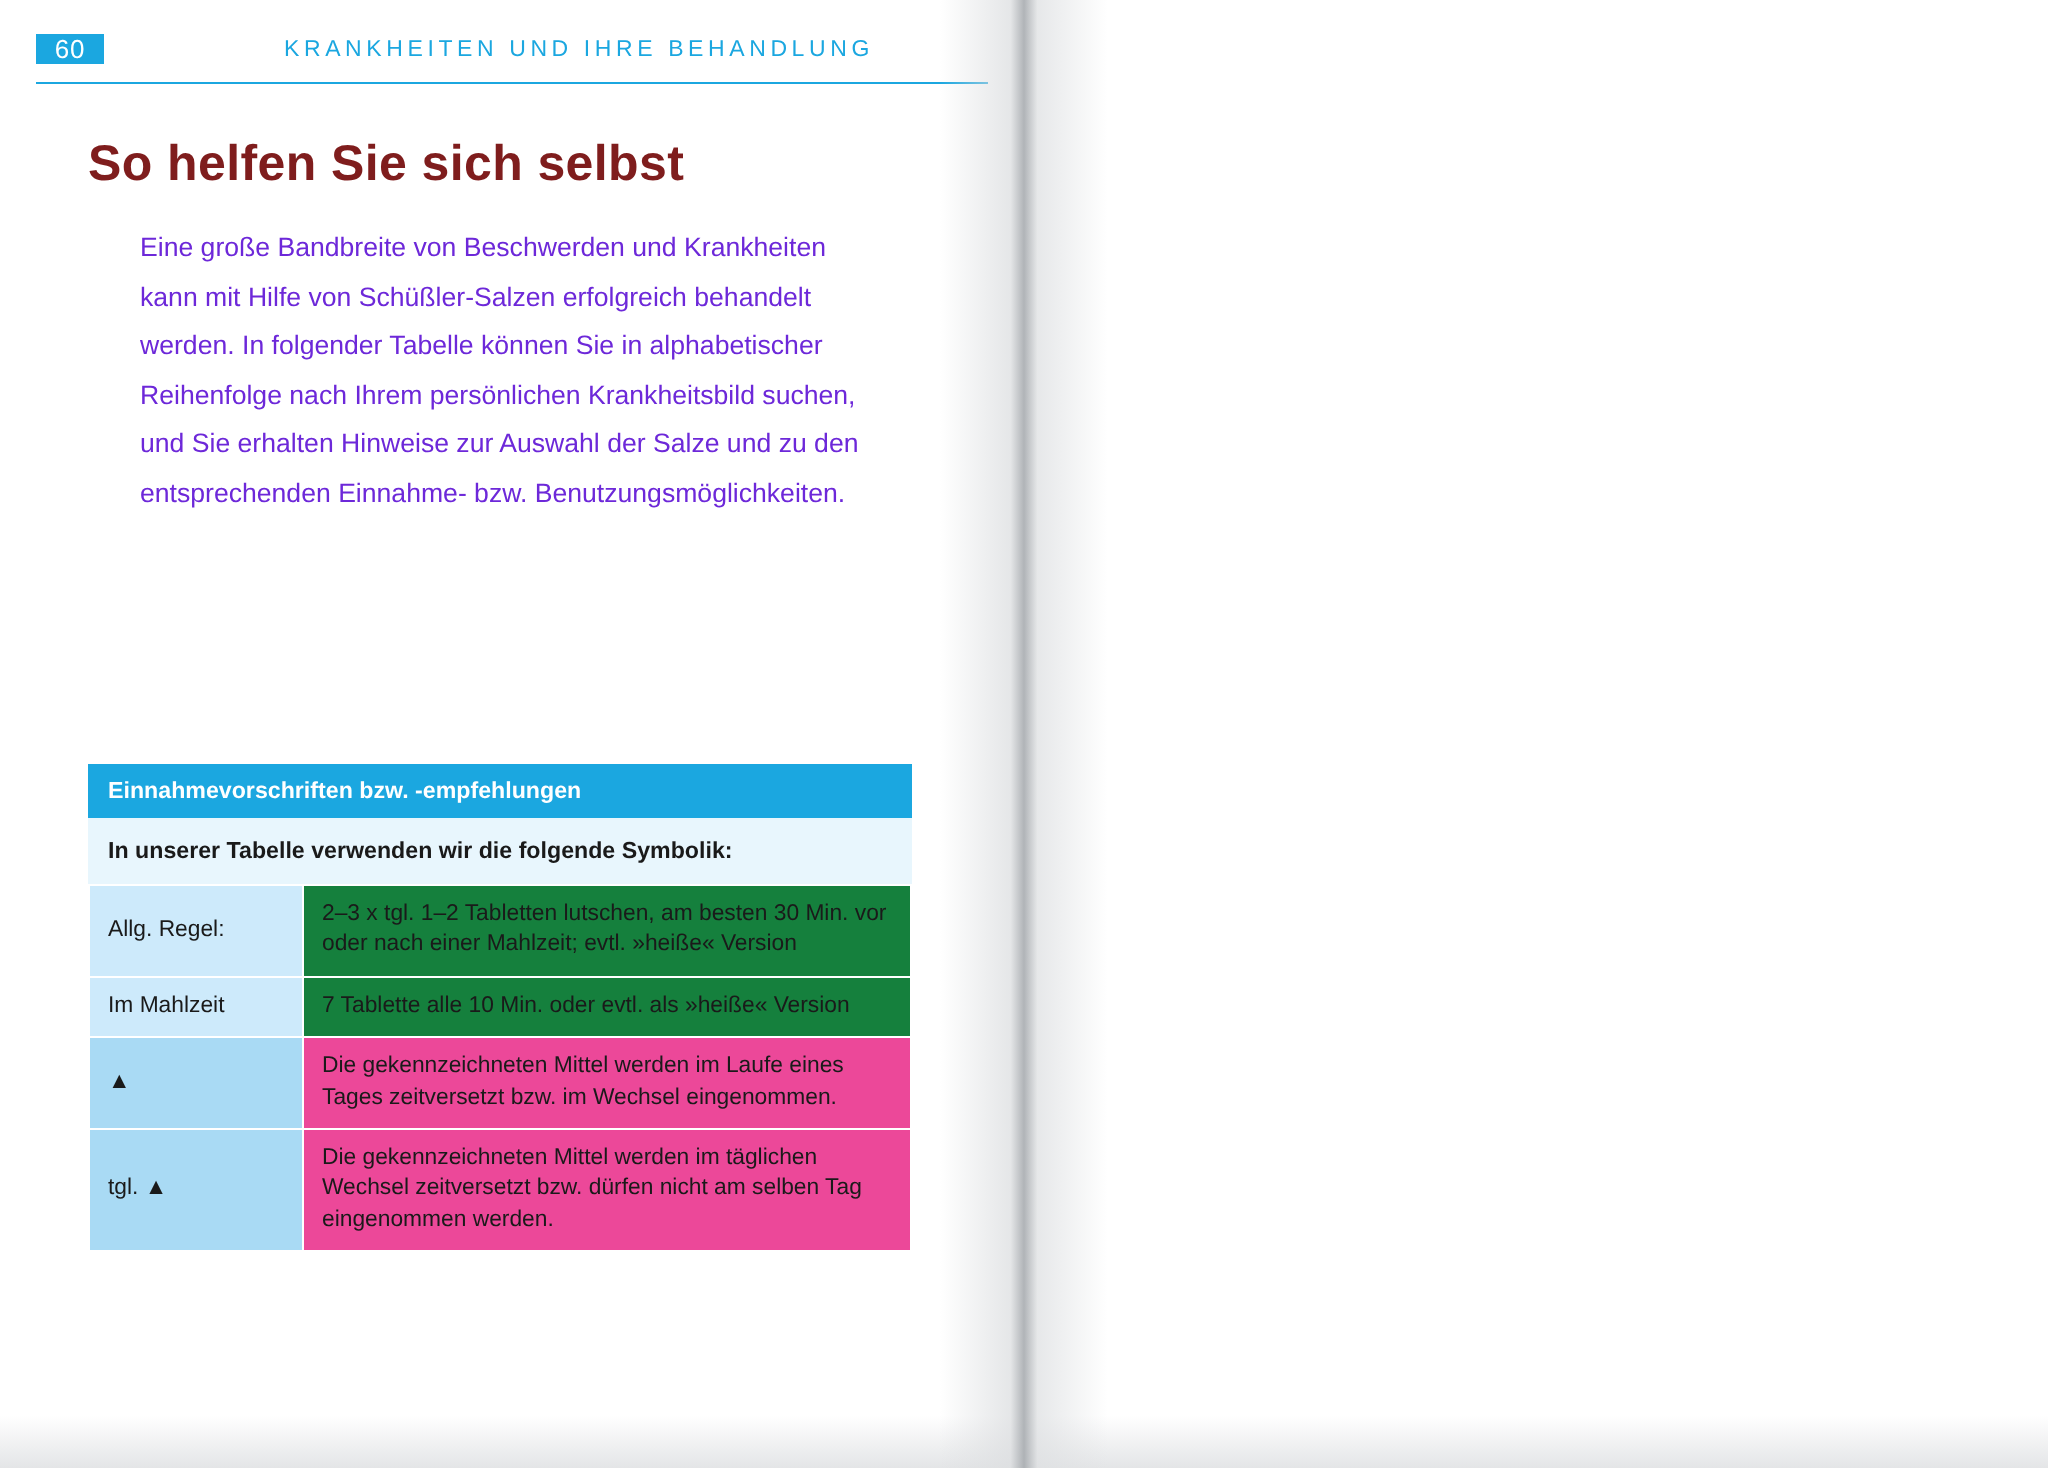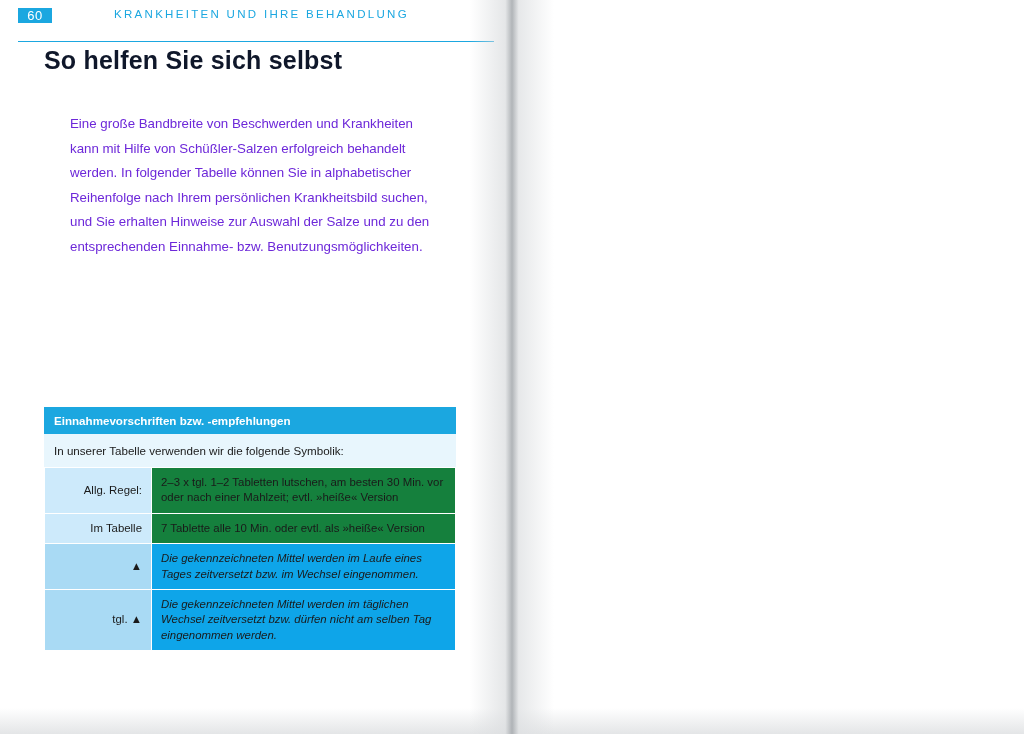--- a/index.html
+++ b/index.html
@@ -45,21 +45,22 @@
     pointer-events:none;
     z-index:4;
   }
 
   
   .hdr {
     position: absolute;
     top: 8px;
     height: 33px;
     display: flex;
-    align-items: flex-start;
+    align-items: center;
+    gap: 28px;
   }
   .hdr-left { left: 18px; width: 476px; }
   .folio {
     width: 34px;
     background: #1ba7e0;
     color: #ffffff;
     font-size: 13px;
     display: flex;
     align-items: center;
     justify-content: center;
@@ -80,79 +81,80 @@
     top: 41px;
     height: 1px;
     background: #1ba7e0;
   }
   .hdr-rule.left { left: 18px; width: 476px; }
 
   
   .h1 {
     position: absolute;
     left: 44px;
-    top: 46px;
+    top: 68px;
     font-size: 25px;
-    color: #0f172a;
+    color: #7f1d1d;
     font-weight: bold;
     letter-spacing: .2px;
   }
   .body-copy {
     position: absolute;
     left: 70px;
     top: 112px;
     width: 372px;
     font-size: 13.3px;
     line-height: 24.6px;
     color: #6d28d9;
   }
   .body-copy p { margin: 0; }
 
   
   .infobox {
     position: absolute;
     left: 44px;
-    top: 407px;
+    top: 382px;
     width: 412px;
   }
   .infobox-title {
     background: #1ba7e0;
     color: #fff;
     font-size: 11.6px;
     font-weight: bold;
     padding: 7px 10px 7px 10px;
   }
   .infobox-intro {
     background: #e8f6fd;
     font-size: 11.6px;
     padding: 10px 10px 10px 10px;
     color: #1a1a1a;
+    font-weight: bold;
   }
   table.symtab {
     border-collapse: collapse;
     width: 412px;
     font-size: 11.4px;
   }
   table.symtab td {
     border: 1px solid #ffffff;
     vertical-align: middle;
     padding: 7px 9px;
     line-height: 15.4px;
   }
   td.k {
     width: 88px;
     background: #cdeafb;
-    text-align: right;
+    text-align: left;
     color: #1a1a1a;
   }
   td.k.dark { background: #a9daf4; }
   td.v {
     background: #15803d;
   }
-  td.v.dark { background: #0ea5e9; font-style: italic; }
+  td.v.dark { background: #ec4899; }
 </style>
 </head>
 <body>
 
 <div class="page">
 
   <div class="page-half left-half">
 
     <div class="hdr hdr-left">
       <div class="folio">60</div>
@@ -169,21 +171,21 @@
     <div class="infobox">
       <div class="infobox-title">Einnahmevorschriften bzw. -empfehlungen</div>
       <div class="infobox-intro">In unserer Tabelle verwenden wir die folgende Symbolik:</div>
       <table class="symtab">
         <tbody>
           <tr>
             <td class="k">Allg. Regel:</td>
             <td class="v">2–3 x tgl. 1–2 Tabletten lutschen, am besten 30 Min. vor oder nach einer Mahlzeit; evtl. »heiße« Version</td>
           </tr>
           <tr>
-            <td class="k">Im Tabelle</td>
+            <td class="k">Im Mahlzeit</td>
             <td class="v">7 Tablette alle 10 Min. oder evtl. als »heiße« Version</td>
           </tr>
           <tr>
             <td class="k dark">▲</td>
             <td class="v dark">Die gekennzeichneten Mittel werden im Laufe eines Tages zeitversetzt bzw. im Wechsel eingenommen.</td>
           </tr>
           <tr>
             <td class="k dark">tgl. ▲</td>
             <td class="v dark">Die gekennzeichneten Mittel werden im täglichen Wechsel zeitversetzt bzw. dürfen nicht am selben Tag eingenommen werden.</td>
           </tr>

